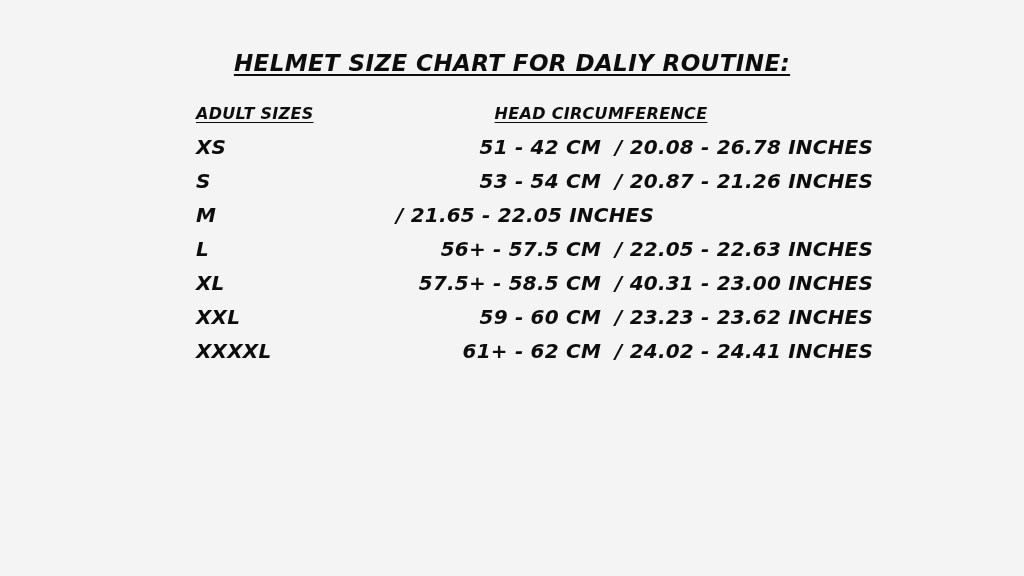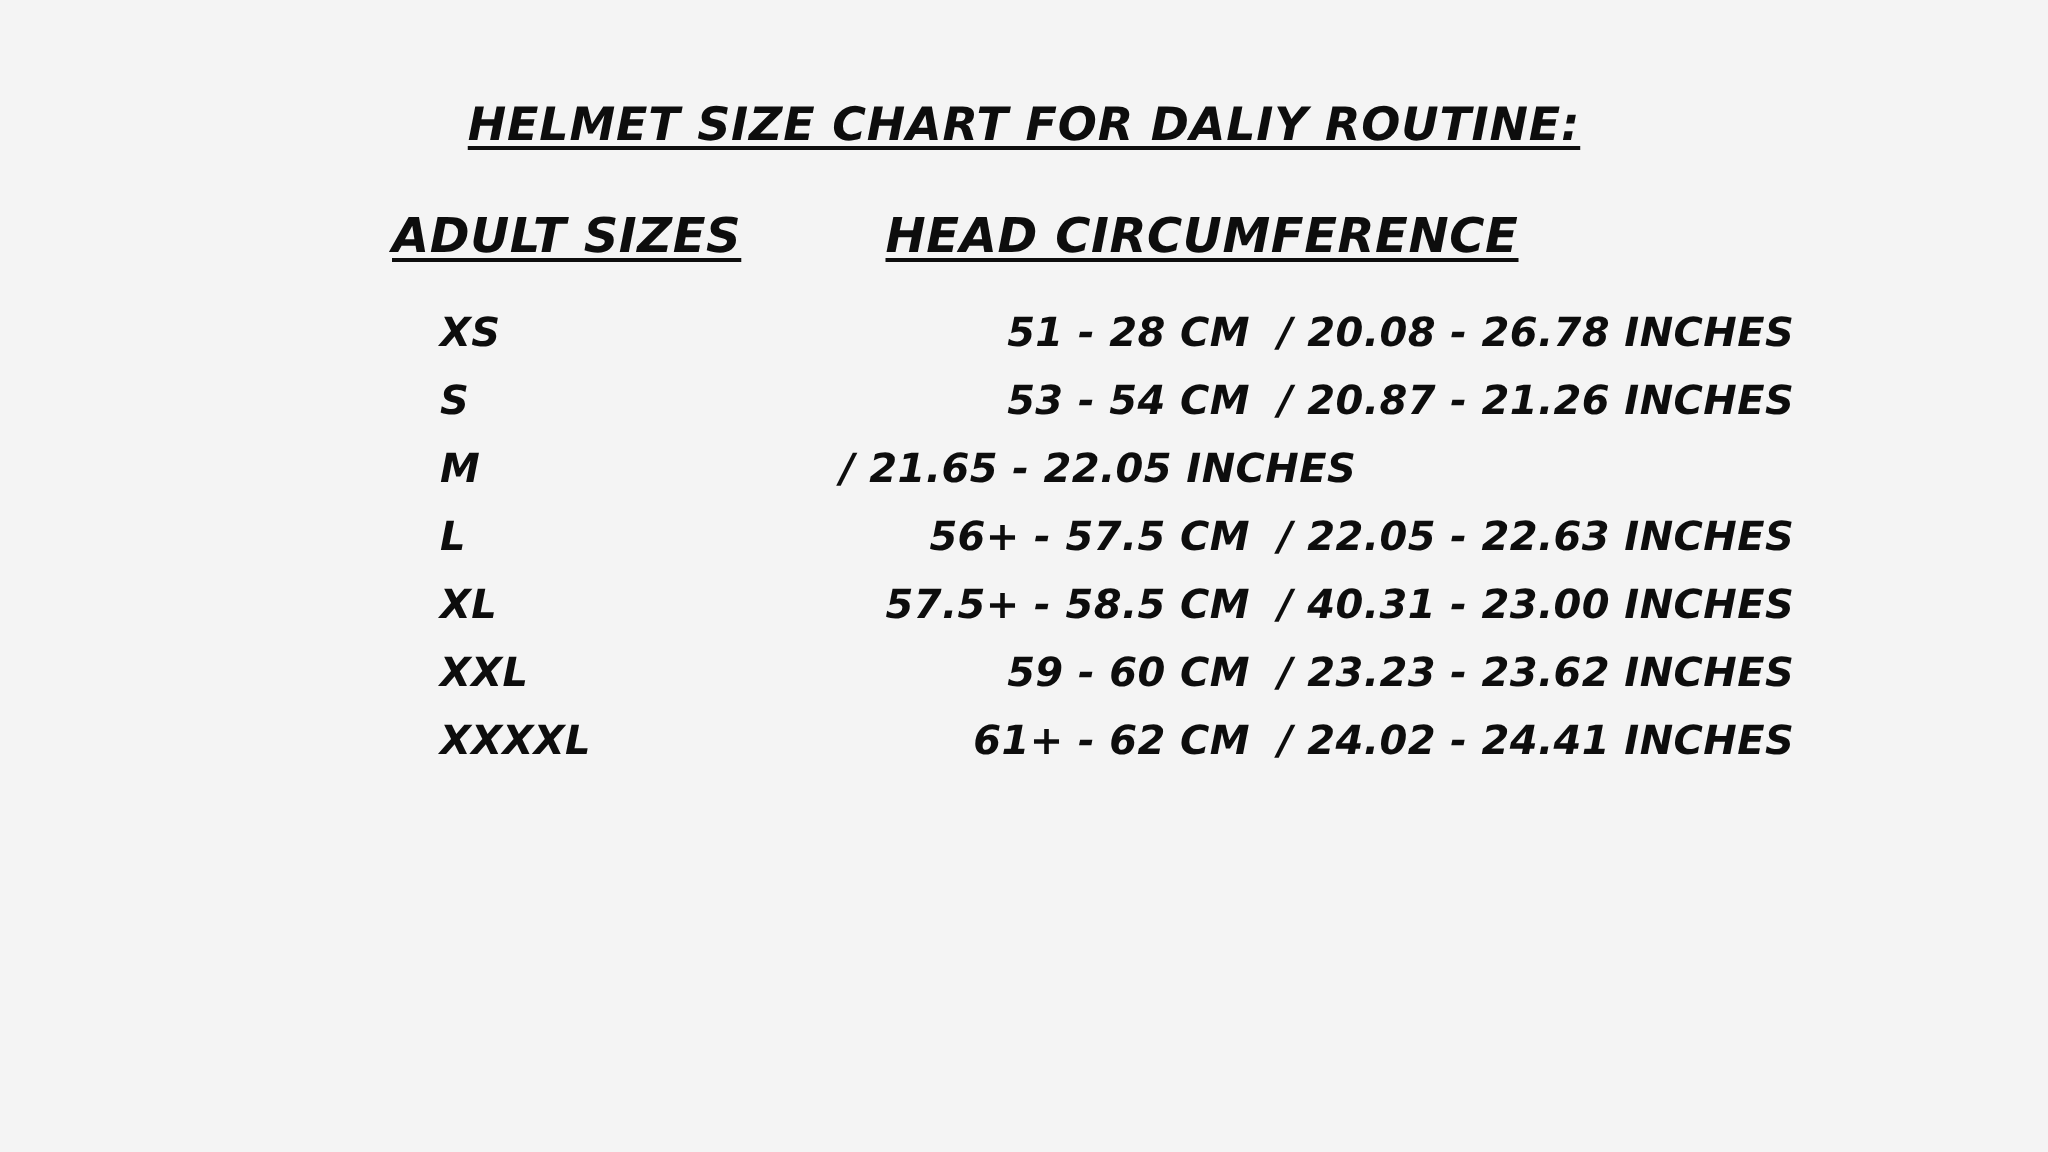--- a/index.html
+++ b/index.html
@@ -54,38 +54,37 @@
     width: 205px;
     flex: 0 0 205px;
     text-align: right;
     padding-right: 14px;
   }
   .col-in {
     flex: 1 1 auto;
     text-align: left;
   }
   .hdr {
-    font-size: 24px;
+    font-size: 16px;
     font-weight: bold;
     font-style: italic;
     text-decoration: underline;
     text-underline-offset: 3px;
     letter-spacing: 0.3px;
     color: #0d0d0d;
   }
   .hdr-wrap-circ {
     flex: 1 1 auto;
     text-align: center;
     padding-right: 30px;
   }
   .row {
     display: flex;
-    align-items: flex-end;
+    align-items: flex-start;
     height: 34px;
-    margin-left: 24px;
   }
   .cell {
     font-size: 20px;
     font-weight: bold;
     font-style: italic;
     letter-spacing: 0.2px;
     color: #0d0d0d;
     white-space: nowrap;
   }
 </style>
@@ -102,21 +101,21 @@
       <div class="col-size">
         <span class="hdr">ADULT SIZES</span>
       </div>
       <div class="hdr-wrap-circ">
         <span class="hdr">HEAD CIRCUMFERENCE</span>
       </div>
     </div>
 
     <div class="row">
       <div class="cell col-size">XS</div>
-      <div class="cell col-cm">51 - 28 CM</div>
+      <div class="cell col-cm">51 - 42 CM</div>
       <div class="cell col-in">/ 20.08 - 26.78 INCHES</div>
     </div>
 
     <div class="row">
       <div class="cell col-size">S</div>
       <div class="cell col-cm">53 - 54 CM</div>
       <div class="cell col-in">/ 20.87 - 21.26 INCHES</div>
     </div>
 
     <div class="row">

